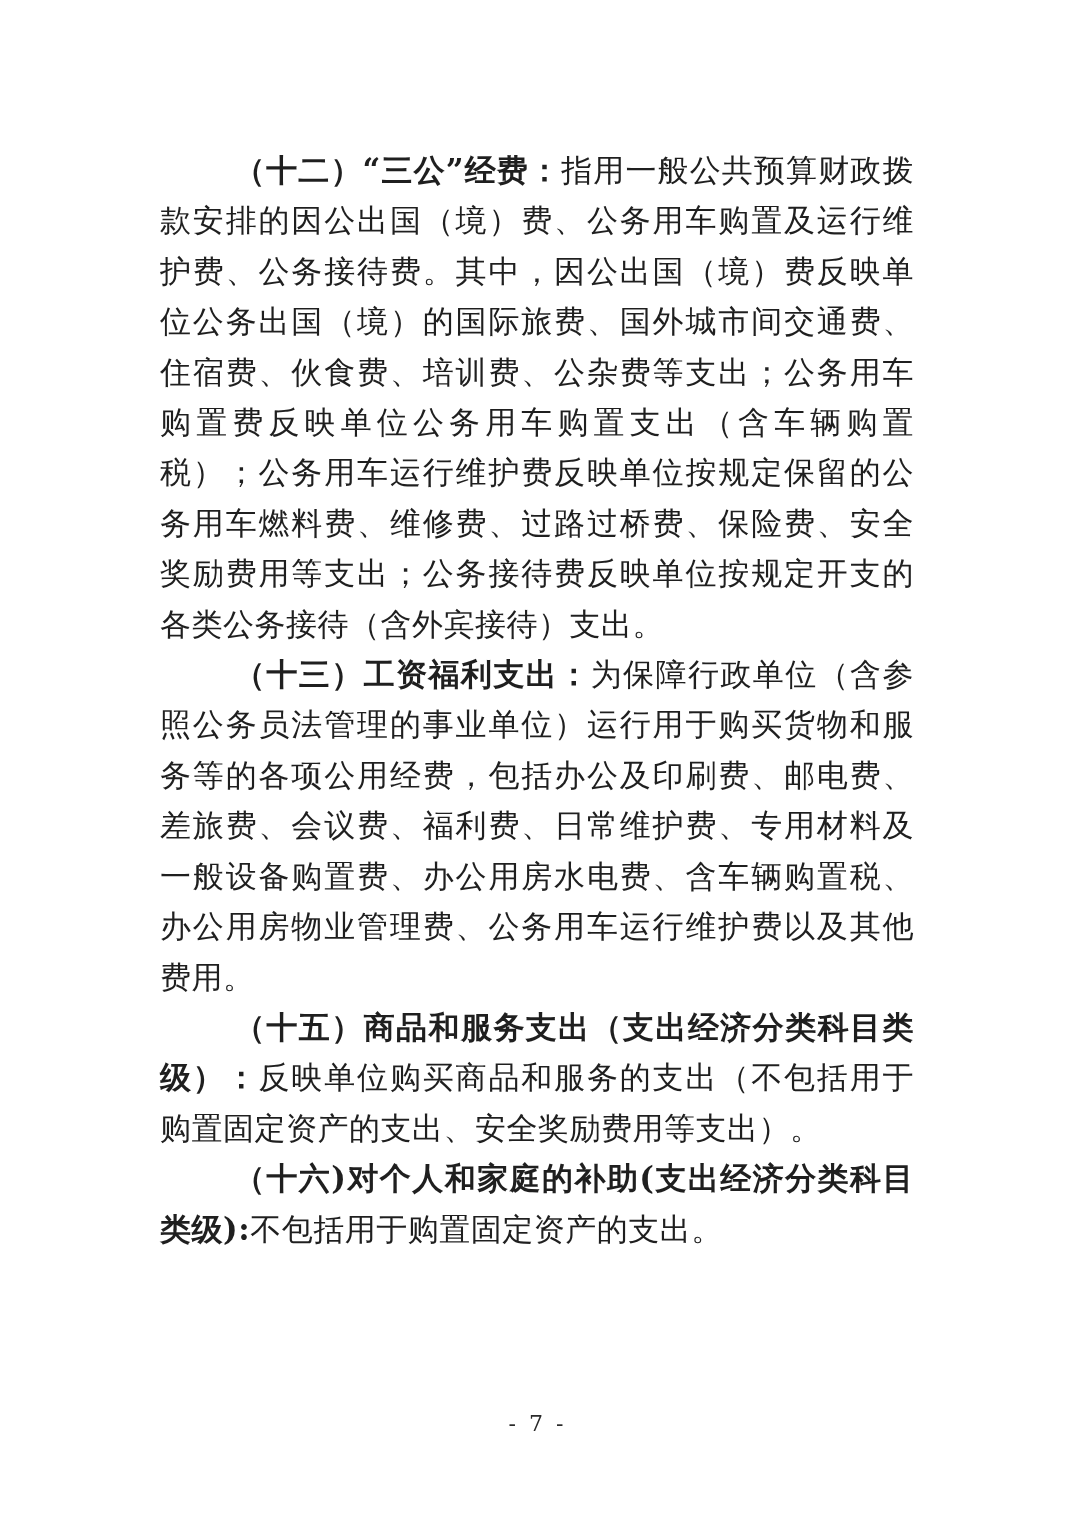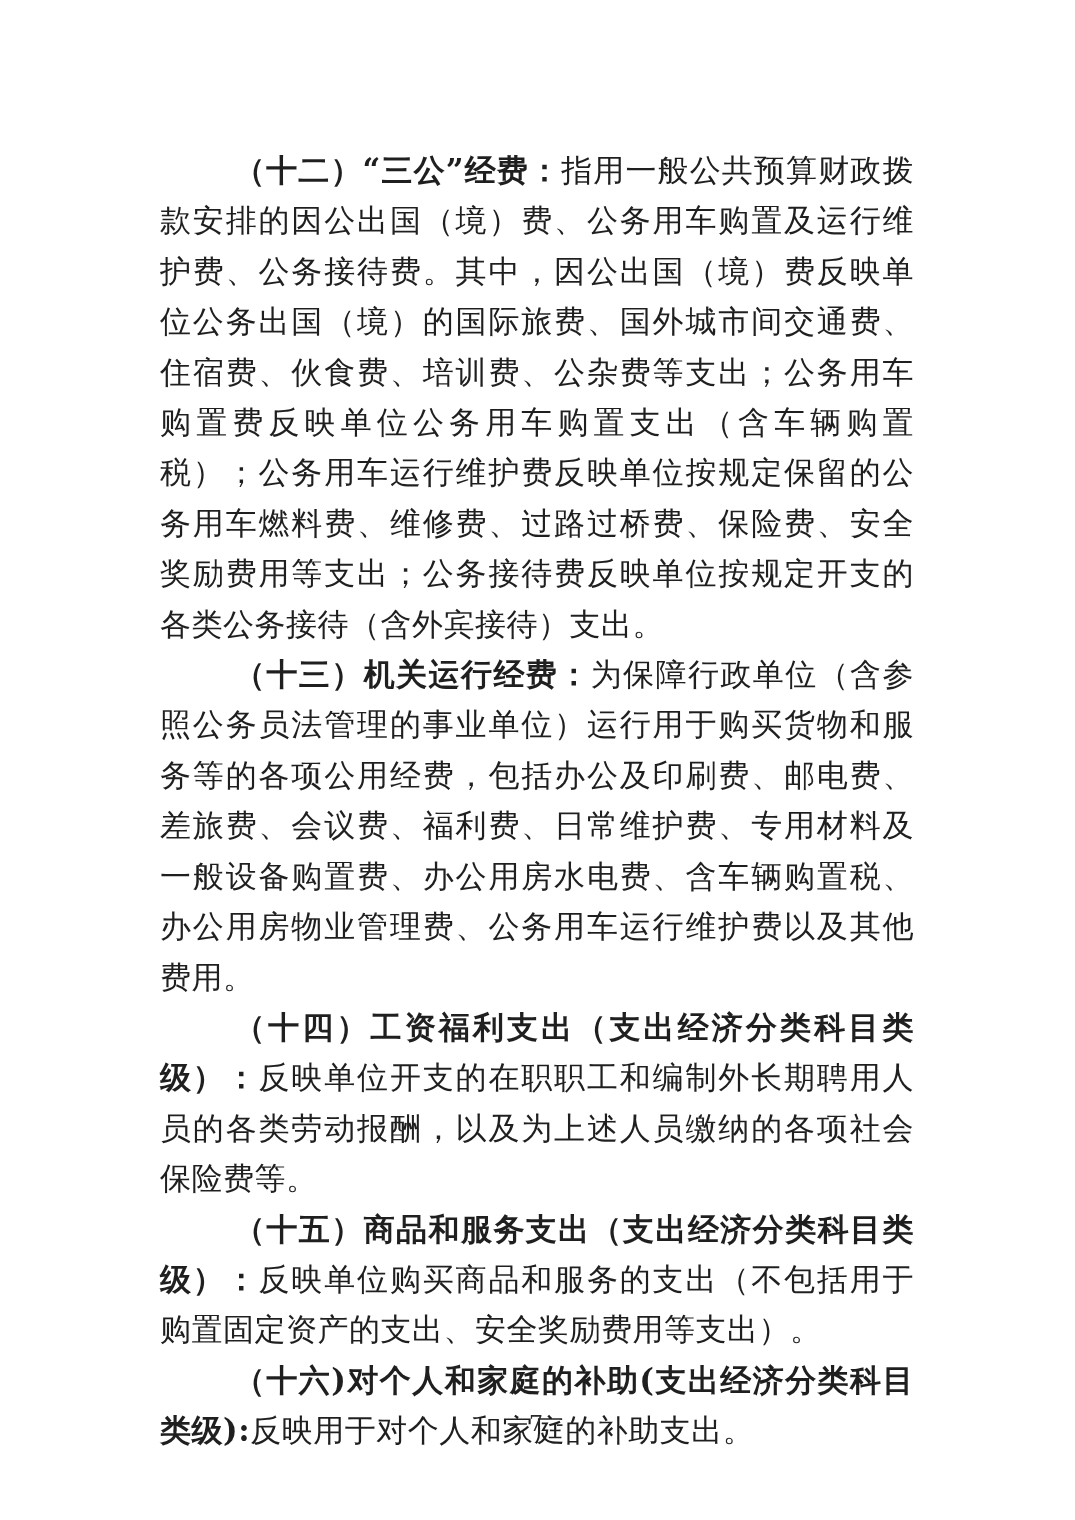--- a/index.html
+++ b/index.html
@@ -58,25 +58,24 @@
 </style>
 </head>
 <body>
 
 <div class="page">
 
   <div class="text-block">
 
     <p class="para"><span class="lead">（十二）“三公”经费：</span><span class="body-text">指用一般公共预算财政拨款安排的因公出国（境）费、公务用车购置及运行维护费、公务接待费。其中，因公出国（境）费反映单位公务出国（境）的国际旅费、国外城市间交通费、住宿费、伙食费、培训费、公杂费等支出；公务用车购置费反映单位公务用车购置支出（含车辆购置税）；公务用车运行维护费反映单位按规定保留的公务用车燃料费、维修费、过路过桥费、保险费、安全奖励费用等支出；公务接待费反映单位按规定开支的各类公务接待（含外宾接待）支出。</span></p>
 
-    <p class="para"><span class="lead">（十三）机关运行经费：</span><span class="body-text">为保障行政单位（含参照公务员法管理的事业单位）运行用于购买货物和服务等的各项公用经费，包括办公及印刷费、邮电费、差旅费、会议费、福利费、日常维护费、专用材料及一般设备购置费、办公用房水电费、含车辆购置税、办公用房物业管理费、公务用车运行维护费以及其他费用。</span></p>
+    <p class="para"><span class="lead">（十三）工资福利支出：</span><span class="body-text">为保障行政单位（含参照公务员法管理的事业单位）运行用于购买货物和服务等的各项公用经费，包括办公及印刷费、邮电费、差旅费、会议费、福利费、日常维护费、专用材料及一般设备购置费、办公用房水电费、含车辆购置税、办公用房物业管理费、公务用车运行维护费以及其他费用。</span></p>
 
-    <p class="para"><span class="lead">（十四）工资福利支出（支出经济分类科目类级）：</span><span class="body-text">反映单位开支的在职职工和编制外长期聘用人员的各类劳动报酬，以及为上述人员缴纳的各项社会保险费等。</span></p>
 
     <p class="para"><span class="lead">（十五）商品和服务支出（支出经济分类科目类级）：</span><span class="body-text">反映单位购买商品和服务的支出（不包括用于购置固定资产的支出、安全奖励费用等支出）。</span></p>
 
-    <p class="para"><span class="lead">（十六)对个人和家庭的补助(支出经济分类科目类级):</span><span class="body-text">反映用于对个人和家庭的补助支出。</span></p>
+    <p class="para"><span class="lead">（十六)对个人和家庭的补助(支出经济分类科目类级):</span><span class="body-text">不包括用于购置固定资产的支出。</span></p>
 
   </div>
 
   <div class="footer-pagenum">- 7 -</div>
 
 </div>
 
 </body></html>

